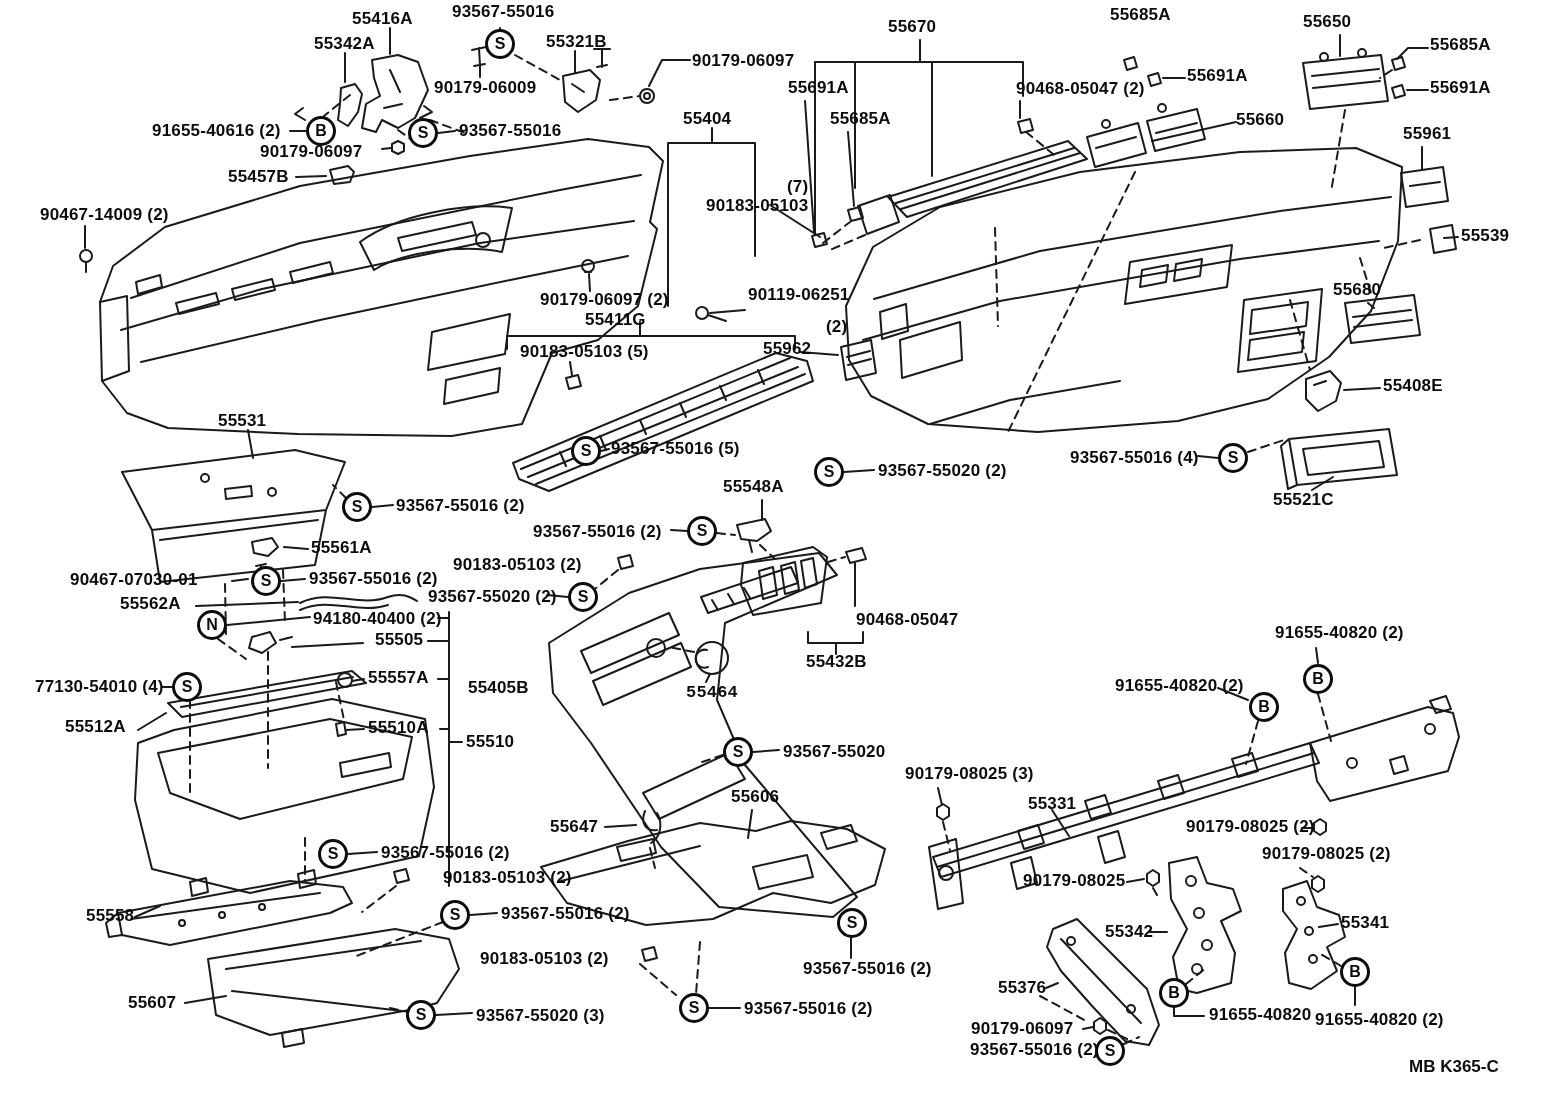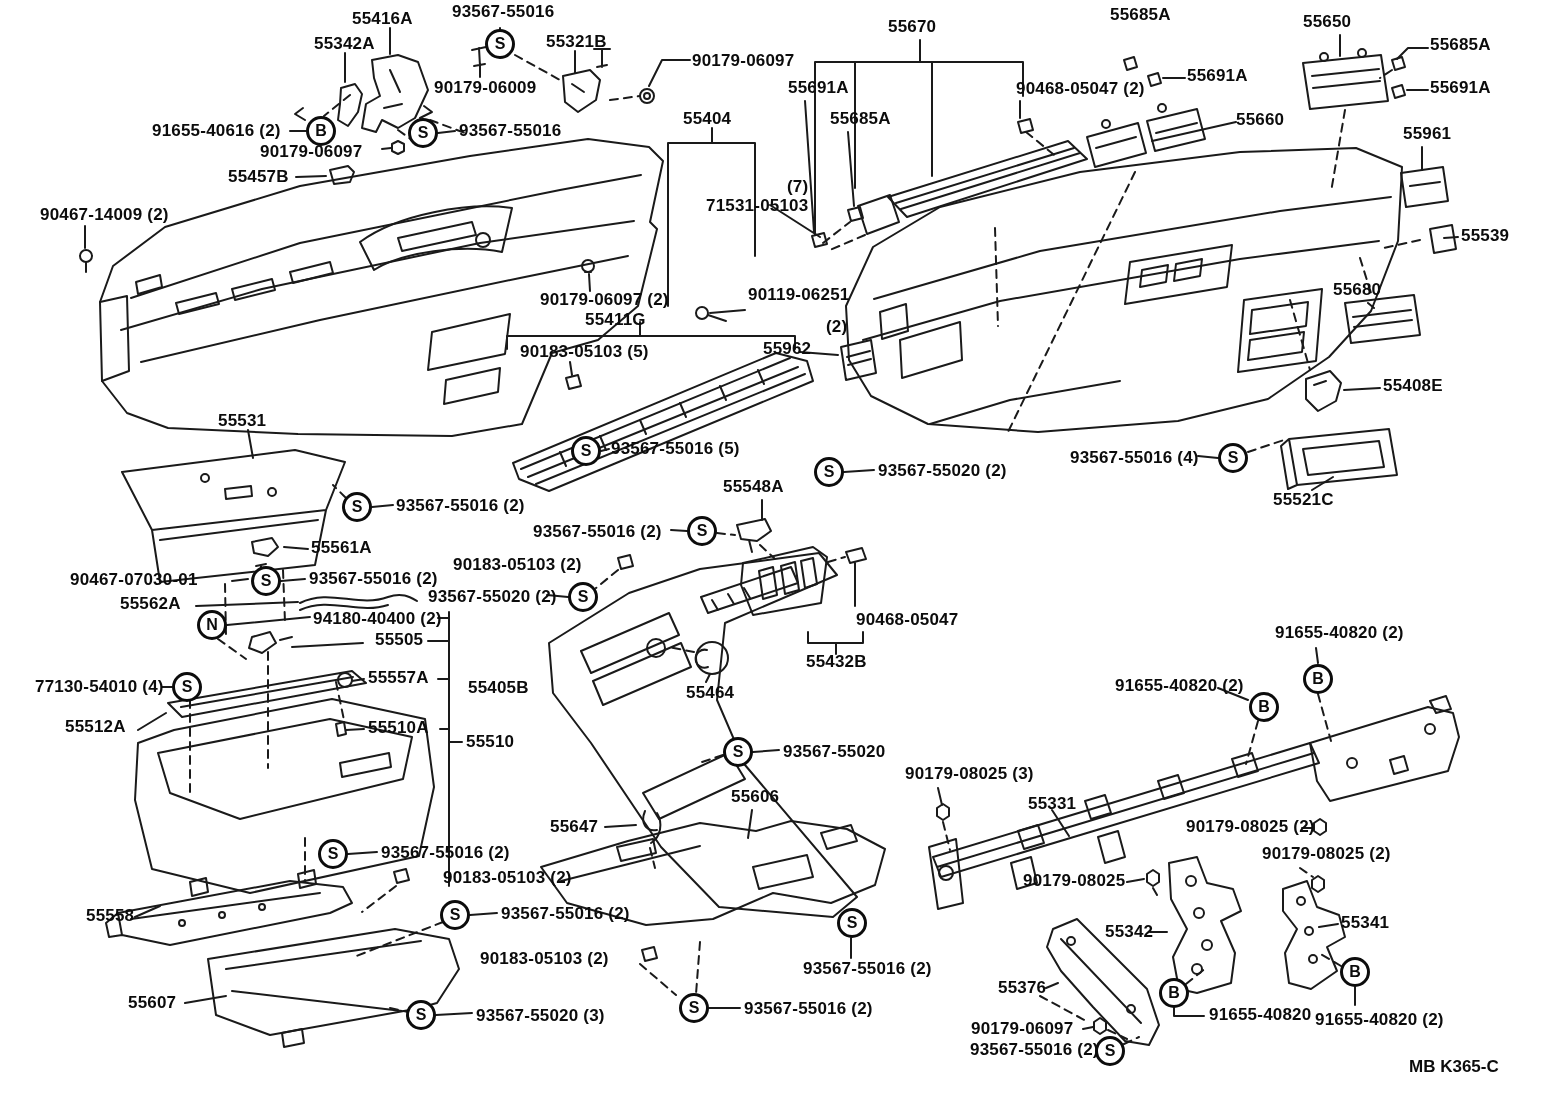--- a/index.html
+++ b/index.html
@@ -208,21 +208,21 @@
       <div class="plabel" style="left: 459px; top: 122px;">93567-55016</div>
       <div class="plabel" style="left: 260px; top: 143px;">90179-06097</div>
       <div class="plabel big" style="left: 228px; top: 168px;">55457B</div>
       <div class="plabel" style="left: 40px; top: 206px; text-align: center;">90467-14009 (2)</div>
       <div class="plabel big" style="left: 888px; top: 18px;">55670</div>
       <div class="plabel big" style="left: 788px; top: 79px;">55691A</div>
       <div class="plabel" style="left: 1016px; top: 80px;">90468-05047 (2)</div>
       <div class="plabel big" style="left: 830px; top: 110px;">55685A</div>
       <div class="plabel big" style="left: 683px; top: 110px;">55404</div>
       <div class="plabel" style="left: 787px; top: 178px;">(7)</div>
-      <div class="plabel" style="left: 706px; top: 197px;">71531-05103</div>
+      <div class="plabel" style="left: 706px; top: 197px;">90183-05103</div>
       <div class="plabel big" style="left: 1110px; top: 6px;">55685A</div>
       <div class="plabel big" style="left: 1303px; top: 13px;">55650</div>
       <div class="plabel big" style="left: 1430px; top: 36px;">55685A</div>
       <div class="plabel big" style="left: 1187px; top: 67px;">55691A</div>
       <div class="plabel big" style="left: 1430px; top: 79px;">55691A</div>
       <div class="plabel big" style="left: 1236px; top: 111px;">55660</div>
       <div class="plabel big" style="left: 1403px; top: 125px;">55961</div>
       <div class="plabel big" style="left: 1461px; top: 227px;">55539</div>
       <div class="plabel" style="left: 540px; top: 291px;">90179-06097 (2)</div>
       <div class="plabel big" style="left: 585px; top: 311px;">55411G</div>
@@ -249,21 +249,21 @@
       <div class="plabel big" style="left: 65px; top: 718px;">55512A</div>
       <div class="plabel big" style="left: 368px; top: 719px;">55510A</div>
       <div class="plabel big" style="left: 466px; top: 733px;">55510</div>
       <div class="plabel big" style="left: 723px; top: 478px;">55548A</div>
       <div class="plabel" style="left: 533px; top: 523px;">93567-55016 (2)</div>
       <div class="plabel" style="left: 453px; top: 556px;">90183-05103 (2)</div>
       <div class="plabel" style="left: 428px; top: 588px;">93567-55020 (2)</div>
       <div class="plabel big" style="left: 468px; top: 679px;">55405B</div>
       <div class="plabel" style="left: 856px; top: 611px;">90468-05047</div>
       <div class="plabel big" style="left: 806px; top: 653px;">55432B</div>
-      <div class="plabel big" style="left: 686px; top: 684px;">55464</div>
+      <div class="plabel big" style="left: 686px; top: 684px; font-family: Liberation Mono, monospace;">55464</div>
       <div class="plabel" style="left: 783px; top: 743px;">93567-55020</div>
       <div class="plabel" style="left: 381px; top: 844px;">93567-55016 (2)</div>
       <div class="plabel" style="left: 443px; top: 869px;">90183-05103 (2)</div>
       <div class="plabel big" style="left: 86px; top: 907px;">55558</div>
       <div class="plabel" style="left: 501px; top: 905px;">93567-55016 (2)</div>
       <div class="plabel" style="left: 480px; top: 950px;">90183-05103 (2)</div>
       <div class="plabel big" style="left: 128px; top: 994px;">55607</div>
       <div class="plabel" style="left: 476px; top: 1007px;">93567-55020 (3)</div>
       <div class="plabel big" style="left: 550px; top: 818px;">55647</div>
       <div class="plabel big" style="left: 731px; top: 788px;">55606</div>

